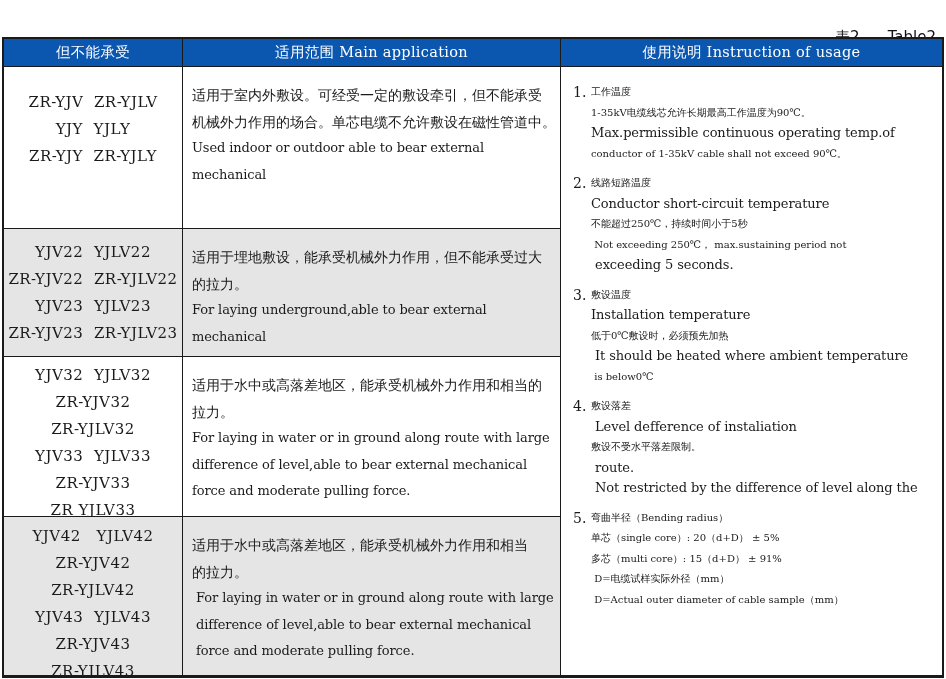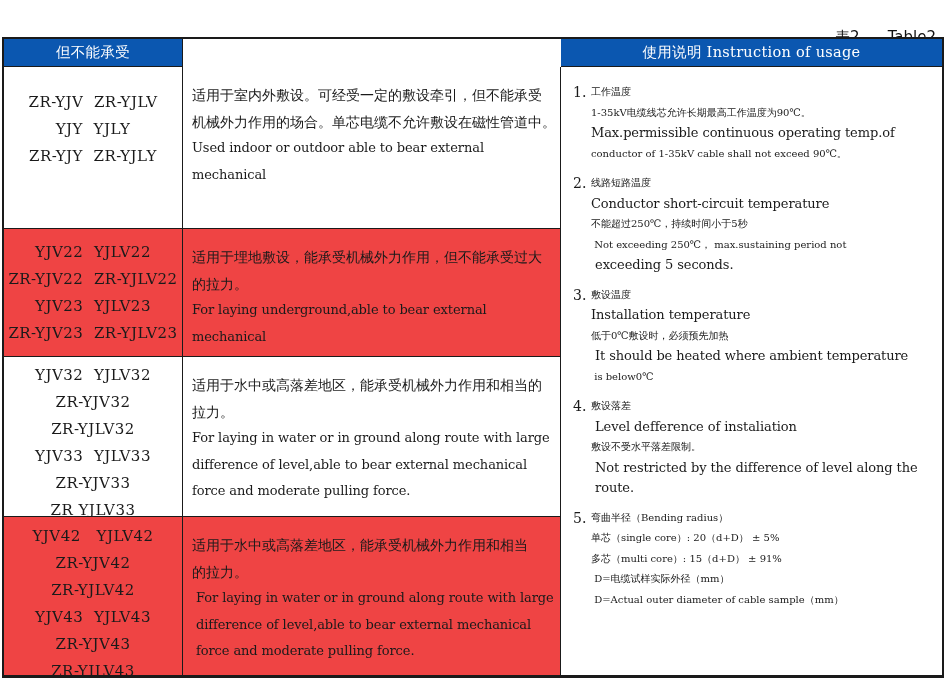--- a/index.html
+++ b/index.html
@@ -25,21 +25,21 @@
   .th{
     background:#0b57b0;color:#ffffff;display:flex;align-items:center;justify-content:center;
     font-size:14.5px;letter-spacing:0.3px;
   }
   .h1{grid-area:1/1;} .h2{grid-area:1/2;} .h3{grid-area:1/3;}
   .t1{grid-area:2/1;} .a1{grid-area:2/2;}
   .t2{grid-area:3/1;} .a2{grid-area:3/2;}
   .t3{grid-area:4/1;} .a3{grid-area:4/2;}
   .t4{grid-area:5/1;} .a4{grid-area:5/2;}
   .ins{grid-column:3;grid-row:2/6;}
-  .alt{background:#ef4444;}
+  .alt{background:#e5e5e5;}
   .type{text-align:center;}
   .type .line{font-size:15px;line-height:27px;white-space:pre;letter-spacing:0.5px;}
   .t1{padding-top:22px;} .t2{padding-top:10px;} .t3{padding-top:5px;} .t4{padding-top:6px;}
   .app{padding:15px 4px 0 9px;}
   .app .line{font-size:14px;line-height:26.6px;white-space:pre-wrap;}
   .app .line.en{font-size:13px;letter-spacing:-0.1px;}
   .instr{padding:15px 4px 0 12px;background:#ffffff;}
   .instr-item{display:flex;align-items:flex-start;}
   .instr-item + .instr-item{margin-top:9px;}
   .instr-num{width:18px;flex:0 0 18px;font-size:14px;line-height:20.5px;}
@@ -53,20 +53,21 @@
 <div class="page">
 
   <div class="caption">
     <span>表2</span>
     <span>Table2</span>
   </div>
 
   <div class="spec-table">
 
     <div class="c th h1">但不能承受</div>
+    <div class="c th h2">适用范围 Main application</div>
     <div class="c th h3 last-col">使用说明 Instruction of usage</div>
 
     <div class="c type t1">
         <div class="line en">ZR-YJV  ZR-YJLV</div>
         <div class="line en">YJY  YJLY</div>
         <div class="line en">ZR-YJY  ZR-YJLY</div>
       </div>
     <div class="c app a1">
         <div class="line">适用于室内外敷设。可经受一定的敷设牵引，但不能承受</div>
         <div class="line">机械外力作用的场合。单芯电缆不允许敷设在磁性管道中。</div>
@@ -147,22 +148,22 @@
             <div class="line en"> It should be heated where ambient temperature</div>
             <div class="line"> is below0℃</div>
           </div>
       </div>
       <div class="instr-item">
         <span class="instr-num">4.</span>
         <div class="instr-body">
             <div class="line">敷设落差</div>
             <div class="line en"> Level defference of instaliation</div>
             <div class="line">敷设不受水平落差限制。</div>
+            <div class="line en"> route.</div>
             <div class="line en"> Not restricted by the difference of level along the</div>
-            <div class="line en"> route.</div>
           </div>
       </div>
       <div class="instr-item">
         <span class="instr-num">5.</span>
         <div class="instr-body">
             <div class="line">弯曲半径（Bending radius）</div>
             <div class="line">单芯（single core）: 20（d+D） ± 5%</div>
             <div class="line">多芯（multi core）: 15（d+D） ± 91%</div>
             <div class="line"> D=电缆试样实际外径（mm）</div>
             <div class="line"> D=Actual outer diameter of cable sample（mm）</div>

